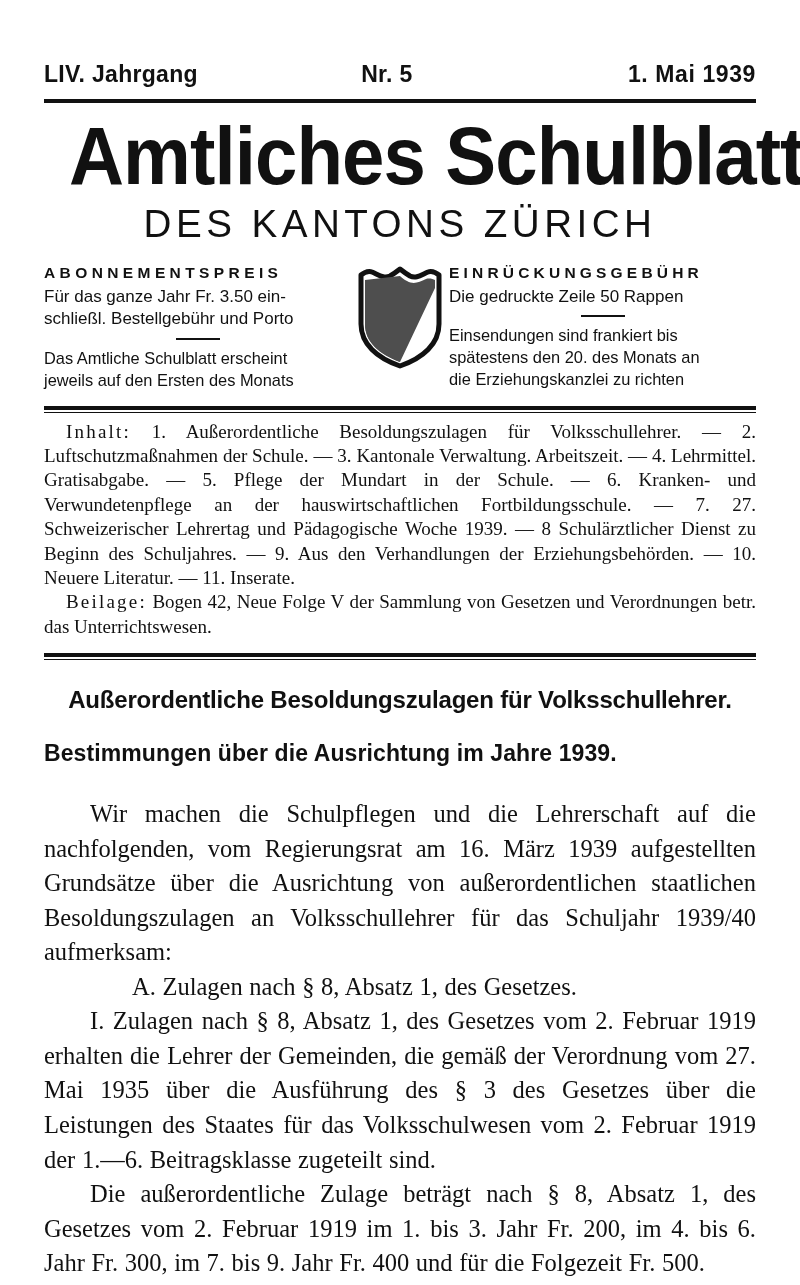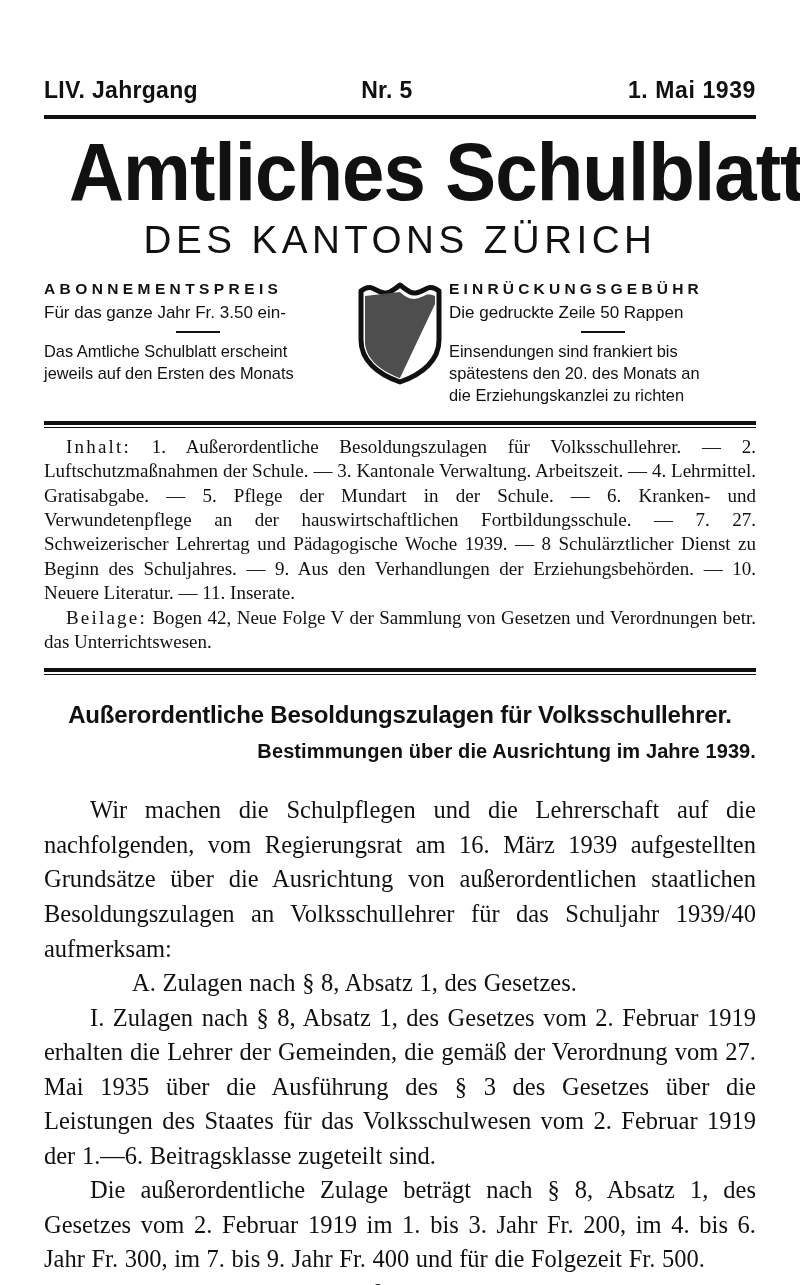--- a/index.html
+++ b/index.html
@@ -13,21 +13,21 @@
     font-family: "Liberation Serif", "DejaVu Serif", serif;
     color: #111111;
     -webkit-font-smoothing: none;
     overflow: hidden;
   }
   .page {
     position: relative;
     width: 800px;
     height: 1285px;
     box-sizing: border-box;
-    padding: 16px 44px;
+    padding: 0 44px;
   }
 
   
   .issue-line {
     display: flex;
     justify-content: space-between;
     align-items: baseline;
     font-family: "Liberation Sans", "DejaVu Sans", sans-serif;
     font-weight: bold;
     font-size: 23px;
@@ -133,23 +133,23 @@
     font-size: 24.5px;
     text-align: center;
     margin-top: 26px;
     letter-spacing: -0.2px;
     transform: scaleX(0.98);
     white-space: nowrap;
   }
   .subhead {
     font-family: "Liberation Sans", "DejaVu Sans", sans-serif;
     font-weight: bold;
-    font-size: 20px;
-    text-align: right;
-    margin-top: 11px;
+    font-size: 23px;
+    text-align: left;
+    margin-top: 26px;
     letter-spacing: 0.1px;
     white-space: nowrap;
   }
 
   .body-text {
     font-size: 24.5px;
     line-height: 1.41;
     text-align: justify;
     text-align-last: left;
     margin-top: 30px;
@@ -177,20 +177,21 @@
   <div class="rule-heavy"></div>
 
   <div class="masthead-title">Amtliches Schulblatt</div>
   <div class="masthead-sub">DES KANTONS ZÜRICH</div>
 
   <div class="info-band">
 
     <div class="info-col left">
       <div class="info-head">ABONNEMENTSPREIS</div>
       <div class="info-line">Für das ganze Jahr Fr. 3.50 ein-</div>
+      <div class="info-line">schließl. Bestellgebühr und Porto</div>
       <div class="info-sep"></div>
       <div class="info-block2">
         <div class="info-line">Das Amtliche Schulblatt erscheint</div>
         <div class="info-line">jeweils auf den Ersten des Monats</div>
       </div>
     </div>
 
     <div class="crest-wrap">
       <svg class="crest" viewBox="0 0 86 103">
         <path d="M4 9 C4 9 10 4 15 6 C22 9 27 13 33 10 C38 7 43 3 43 3 C43 3 48 7 53 10 C59 13 64 9 71 6 C76 4 82 9 82 9 L82 58 C82 78 66 92 43 100 C20 92 4 78 4 58 Z" fill="#ffffff" stroke="#111111" stroke-width="5" stroke-linejoin="round"></path>

